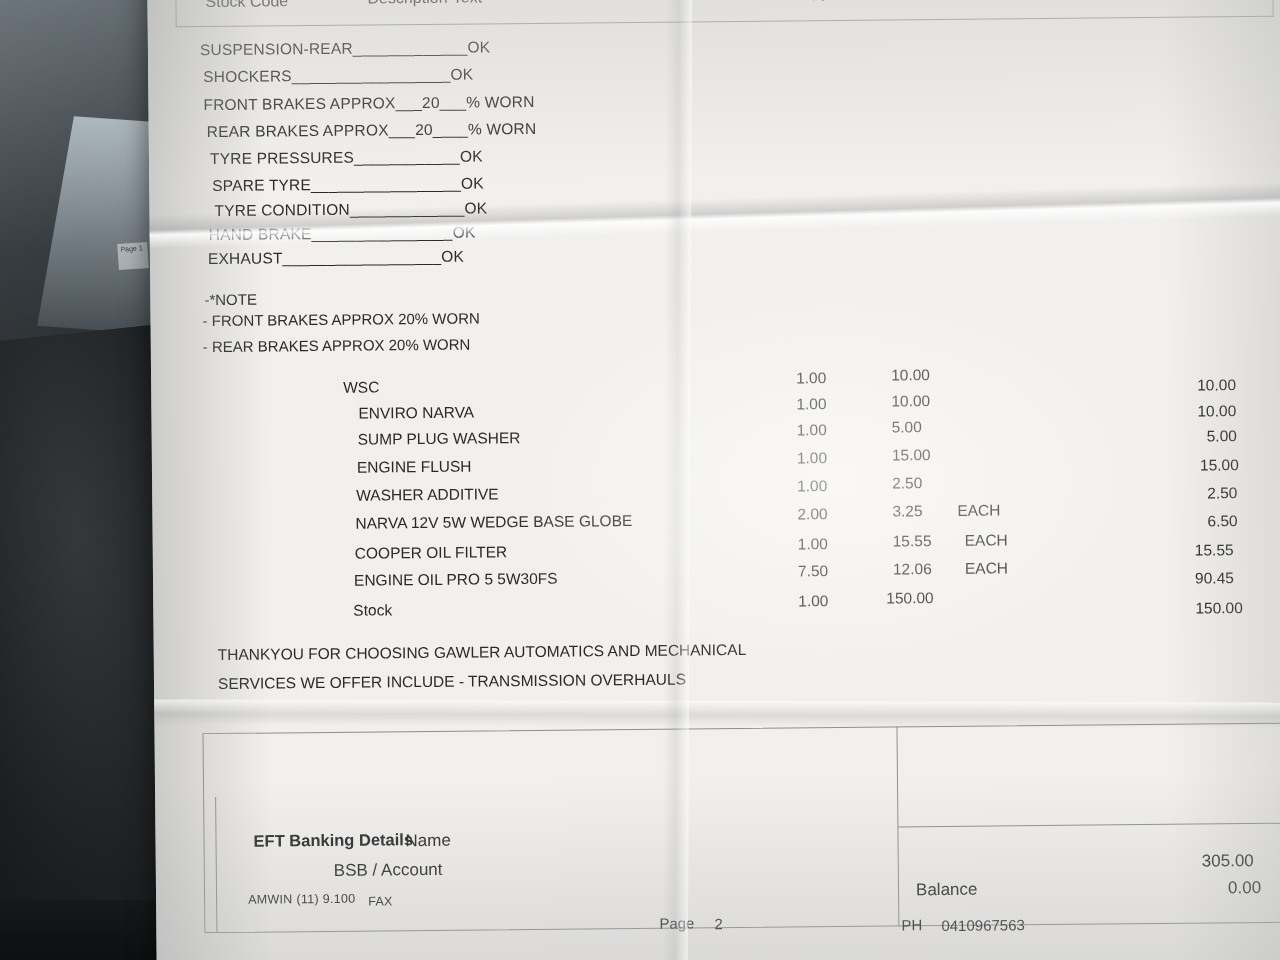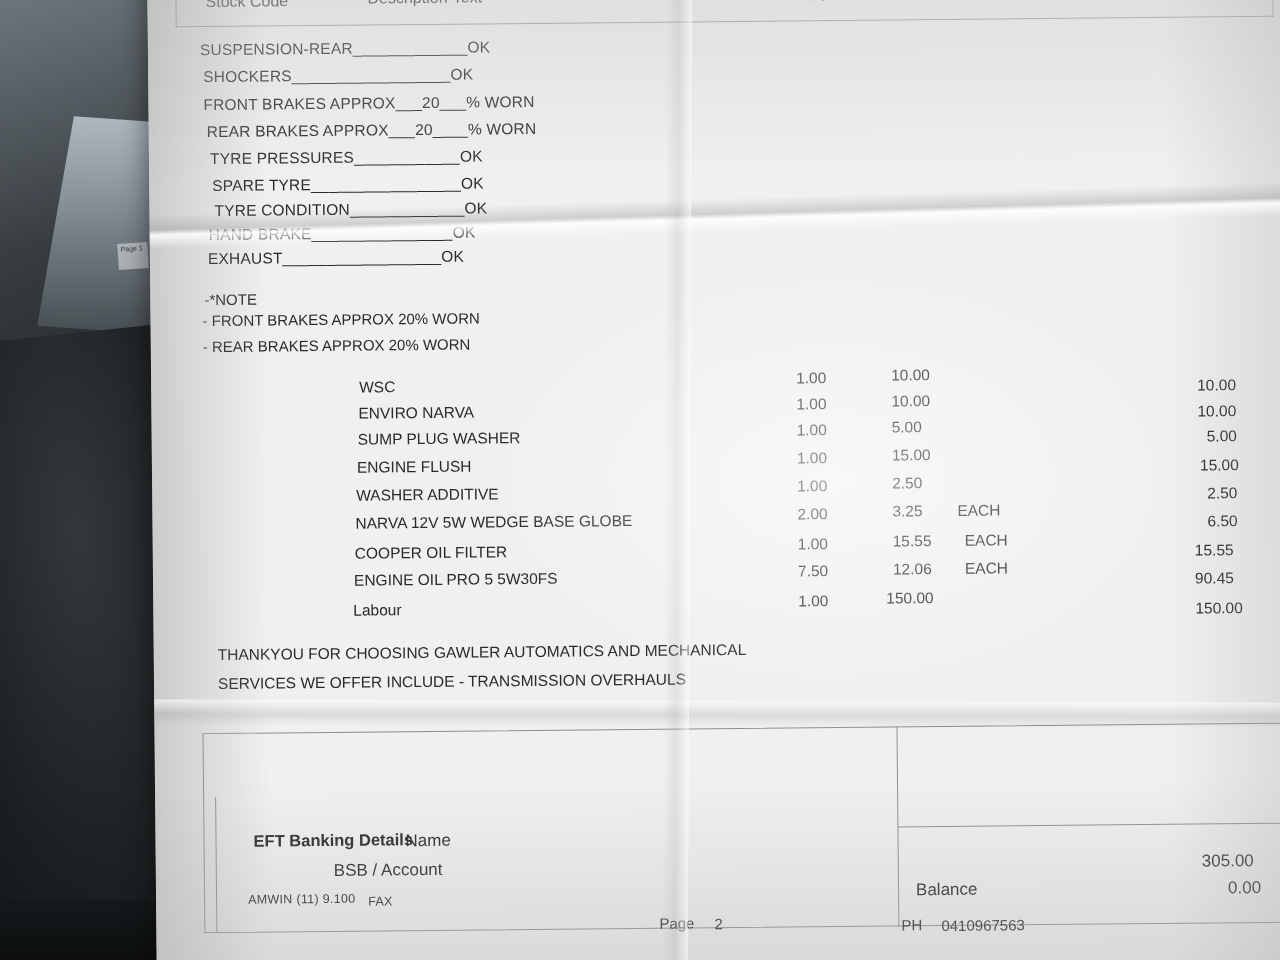--- a/index.html
+++ b/index.html
@@ -201,21 +201,21 @@
       <div class="row check-line" style="left:61px;  top:179px;">TYRE PRESSURES____________OK</div>
       <div class="row check-line" style="left:63px;  top:206px;">SPARE TYRE_________________OK</div>
       <div class="row check-line" style="left:65px;  top:231px;">TYRE CONDITION_____________OK</div>
       <div class="row check-line" style="left:59px;  top:255px;">HAND BRAKE________________OK</div>
       <div class="row check-line" style="left:58px;  top:279px;">EXHAUST__________________OK</div>
 
       <div class="row note-line" style="left:54px; top:320px;">-*NOTE</div>
       <div class="row note-line" style="left:52px; top:341px;">- FRONT BRAKES APPROX 20% WORN</div>
       <div class="row note-line" style="left:52px; top:367px;">- REAR BRAKES APPROX 20% WORN</div>
 
-      <div class="row item-name" style="left:208px; top:409px;">WSC</div>
+      <div class="row item-name" style="left:192px; top:409px;">WSC</div>
       <div class="row item-qty" style="left:645px; top:404px;">1.00</div>
       <div class="row item-unit" style="left:740px; top:402px;">10.00</div>
       <div class="row item-amt" style="left:1046px;top:415px;">10.00</div>
 
       <div class="row item-name" style="left:207px; top:435px;">ENVIRO NARVA</div>
       <div class="row item-qty" style="left:645px; top:430px;">1.00</div>
       <div class="row item-unit" style="left:740px; top:428px;">10.00</div>
       <div class="row item-amt" style="left:1046px;top:441px;">10.00</div>
 
       <div class="row item-name" style="left:206px; top:461px;">SUMP PLUG WASHER</div>
@@ -244,21 +244,21 @@
       <div class="row item-unit" style="left:740px; top:568px;">15.55</div>
       <div class="row item-unit" style="left:812px; top:568px;">EACH</div>
       <div class="row item-amt" style="left:1042px;top:580px;">15.55</div>
 
       <div class="row item-name" style="left:201px; top:602px;">ENGINE OIL PRO 5 5W30FS</div>
       <div class="row item-qty" style="left:645px; top:597px;">7.50</div>
       <div class="row item-unit" style="left:740px; top:596px;">12.06</div>
       <div class="row item-unit" style="left:812px; top:596px;">EACH</div>
       <div class="row item-amt" style="left:1042px;top:608px;">90.45</div>
 
-      <div class="row item-name" style="left:200px; top:632px;">Labour</div>
+      <div class="row item-name" style="left:200px; top:632px;">Stock</div>
       <div class="row item-qty" style="left:645px; top:627px;">1.00</div>
       <div class="row item-unit" style="left:733px; top:625px;">150.00</div>
       <div class="row item-amt" style="left:1042px;top:638px;">150.00</div>
 
       <div class="row thanks" style="left:64px; top:675px;">THANKYOU FOR CHOOSING GAWLER AUTOMATICS AND MECHANICAL</div>
       <div class="row thanks" style="left:64px; top:704px;">SERVICES WE OFFER INCLUDE - TRANSMISSION OVERHAULS</div>
 
       <div class="bot-box"></div>
       <div class="bot-v1"></div>
       <div class="bot-v2"></div>

